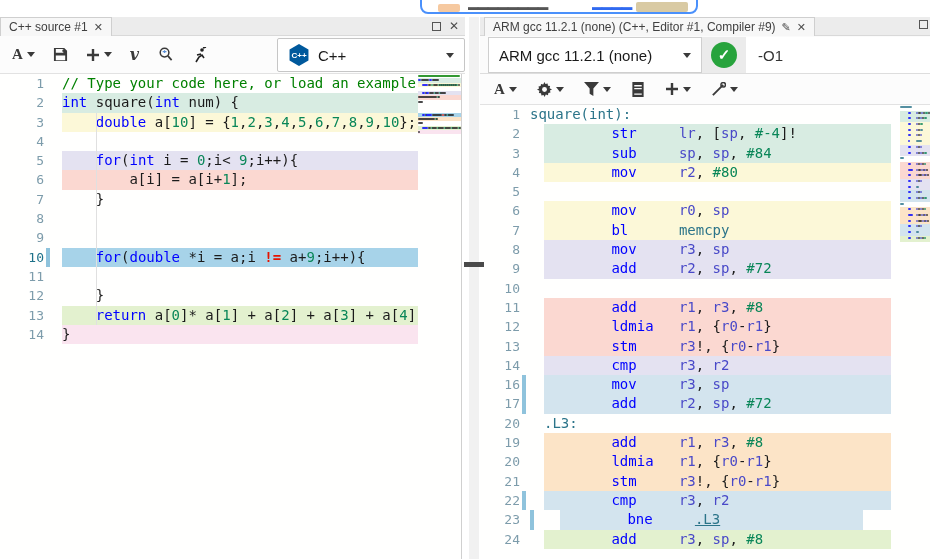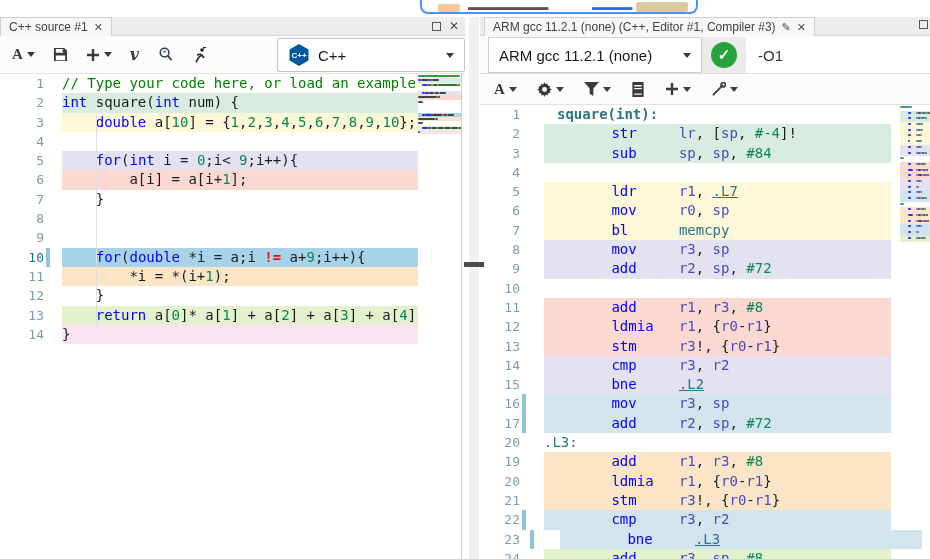--- a/index.html
+++ b/index.html
@@ -112,21 +112,21 @@
       <span class="tab-close">✕</span>
     </div>
     <div class="pane-controls" style="right:6px;">
       <span class="ctl-max"></span>
       <span class="ctl-close">✕</span>
     </div>
   </div>
 
   <div class="tabbar right">
     <div class="tab" style="left:4px;">
-      <span>ARM gcc 11.2.1 (none) (C++, Editor #1, Compiler #3)</span>
+      <span>ARM gcc 11.2.1 (none) (C++, Editor #1, Compiler #9)</span>
       <span class="tab-edit">✎</span>
       <span class="tab-close">✕</span>
     </div>
     <div class="pane-controls" style="right:2px;">
       <span class="ctl-max"></span>
     </div>
   </div>
 
   <div class="toolbar tb-left">
     <span class="tbtn">
@@ -284,23 +284,20 @@
       <div class="row" style="height: 19.3px;">
         <span class="ln active" style="width: 44px; line-height: 19.3px;">10</span>
         <span class="mk on"></span>
         <div class="wrap" style="margin-left: 12px; width: 356px; background: rgb(167, 211, 233);">
           <pre style="line-height: 19.3px;"><span style="color: rgb(27, 27, 27);">    </span><span style="color: rgb(0, 0, 255);">for</span><span style="color: rgb(27, 27, 27);">(</span><span style="color: rgb(0, 0, 255);">double</span><span style="color: rgb(27, 27, 27);"> *i = a;i </span><span style="color: rgb(229, 20, 0); font-weight: bold;">!=</span><span style="color: rgb(27, 27, 27);"> a+</span><span style="color: rgb(9, 134, 88);">9</span><span style="color: rgb(27, 27, 27);">;i++){</span></pre>
         </div>
       </div>
       <div class="row" style="height: 19.3px;">
         <span class="ln" style="width: 44px; line-height: 19.3px;">11</span>
         <span class="mk"></span>
-        <div class="wrap" style="margin-left: 12px; width: 356px; background: rgb(252, 228, 199);">
-          <pre style="line-height: 19.3px;"><span style="color: rgb(27, 27, 27);">        *i = *(i+</span><span style="color: rgb(9, 134, 88);">1</span><span style="color: rgb(27, 27, 27);">);</span></pre>
-        </div>
       </div>
       <div class="row" style="height: 19.3px;">
         <span class="ln" style="width: 44px; line-height: 19.3px;">12</span>
         <span class="mk"></span>
         <div class="wrap" style="margin-left: 12px; width: 356px;">
           <pre style="line-height: 19.3px;"><span style="color: rgb(27, 27, 27);">    }</span></pre>
         </div>
       </div>
       <div class="row" style="height: 19.3px;">
         <span class="ln" style="width: 44px; line-height: 19.3px;">13</span>
@@ -408,48 +405,48 @@
         </div>
         <div class="mini-row" style="height: 4.3px; background: rgb(250, 228, 239);">
           <span class="chip" style="left: 0px; width: 2px; background: rgb(27, 27, 27);"></span>
         </div>
       </div>
     </div>
   <div class="editor" id="asm-editor">
       <div class="row" style="height: 19.3px;">
         <span class="ln" style="width: 40px; line-height: 19.3px;">1</span>
         <span class="mk"></span>
-        <div class="wrap" style="margin-left: 31px; width: 347px; font-weight: bold;">
+        <div class="wrap" style="margin-left: 4px; width: 347px;">
           <pre style="line-height: 19.3px;"><span style="color: rgb(43, 116, 137);">square(int):</span></pre>
         </div>
       </div>
       <div class="row" style="height: 19.3px;">
         <span class="ln" style="width: 40px; line-height: 19.3px;">2</span>
         <span class="mk"></span>
         <div class="wrap" style="margin-left: 18px; width: 347px; background: rgb(216, 236, 226);">
           <pre style="line-height: 19.3px;"><span style="color: rgb(27, 27, 27);">        </span><span style="color: rgb(0, 0, 255);">str</span><span style="color: rgb(27, 27, 27);">     </span><span style="color: rgb(73, 73, 200);">lr</span><span style="color: rgb(27, 27, 27);">, [</span><span style="color: rgb(73, 73, 200);">sp</span><span style="color: rgb(27, 27, 27);">, </span><span style="color: rgb(9, 134, 88);">#-4</span><span style="color: rgb(27, 27, 27);">]!</span></pre>
         </div>
       </div>
       <div class="row" style="height: 19.3px;">
         <span class="ln" style="width: 40px; line-height: 19.3px;">3</span>
         <span class="mk"></span>
         <div class="wrap" style="margin-left: 18px; width: 347px; background: rgb(216, 236, 226);">
           <pre style="line-height: 19.3px;"><span style="color: rgb(27, 27, 27);">        </span><span style="color: rgb(0, 0, 255);">sub</span><span style="color: rgb(27, 27, 27);">     </span><span style="color: rgb(73, 73, 200);">sp</span><span style="color: rgb(27, 27, 27);">, </span><span style="color: rgb(73, 73, 200);">sp</span><span style="color: rgb(27, 27, 27);">, </span><span style="color: rgb(9, 134, 88);">#84</span></pre>
         </div>
       </div>
       <div class="row" style="height: 19.3px;">
         <span class="ln" style="width: 40px; line-height: 19.3px;">4</span>
         <span class="mk"></span>
+        <div class="wrap" style="margin-left: 18px; width: 347px; background: rgb(252, 248, 216);">
+          <pre style="line-height: 19.3px;"><span style="color: rgb(27, 27, 27);">        </span><span style="color: rgb(0, 0, 255);">mov</span><span style="color: rgb(27, 27, 27);">     </span><span style="color: rgb(73, 73, 200);">r2</span><span style="color: rgb(27, 27, 27);">, </span><span style="color: rgb(9, 134, 88);">#80</span></pre>
+        </div>
       </div>
       <div class="row" style="height: 19.3px;">
         <span class="ln" style="width: 40px; line-height: 19.3px;">5</span>
         <span class="mk"></span>
-        <div class="wrap" style="margin-left: 18px; width: 347px; background: rgb(252, 248, 216);">
-          <pre style="line-height: 19.3px;"><span style="color: rgb(27, 27, 27);">        </span><span style="color: rgb(0, 0, 255);">ldr</span><span style="color: rgb(27, 27, 27);">     </span><span style="color: rgb(73, 73, 200);">r1</span><span style="color: rgb(27, 27, 27);">, </span><span style="color: rgb(43, 116, 137); text-decoration: underline;">.L7</span></pre>
-        </div>
       </div>
       <div class="row" style="height: 19.3px;">
         <span class="ln" style="width: 40px; line-height: 19.3px;">6</span>
         <span class="mk"></span>
         <div class="wrap" style="margin-left: 18px; width: 347px; background: rgb(252, 248, 216);">
           <pre style="line-height: 19.3px;"><span style="color: rgb(27, 27, 27);">        </span><span style="color: rgb(0, 0, 255);">mov</span><span style="color: rgb(27, 27, 27);">     </span><span style="color: rgb(73, 73, 200);">r0</span><span style="color: rgb(27, 27, 27);">, </span><span style="color: rgb(73, 73, 200);">sp</span></pre>
         </div>
       </div>
       <div class="row" style="height: 19.3px;">
         <span class="ln" style="width: 40px; line-height: 19.3px;">7</span>
@@ -495,27 +492,20 @@
         <span class="mk"></span>
         <div class="wrap" style="margin-left: 18px; width: 347px; background: rgb(251, 216, 209);">
           <pre style="line-height: 19.3px;"><span style="color: rgb(27, 27, 27);">        </span><span style="color: rgb(0, 0, 255);">stm</span><span style="color: rgb(27, 27, 27);">     </span><span style="color: rgb(73, 73, 200);">r3</span><span style="color: rgb(27, 27, 27);">!, {</span><span style="color: rgb(73, 73, 200);">r0</span><span style="color: rgb(27, 27, 27);">-</span><span style="color: rgb(73, 73, 200);">r1</span><span style="color: rgb(27, 27, 27);">}</span></pre>
         </div>
       </div>
       <div class="row" style="height: 19.3px;">
         <span class="ln" style="width: 40px; line-height: 19.3px;">14</span>
         <span class="mk"></span>
         <div class="wrap" style="margin-left: 18px; width: 347px; background: rgb(228, 226, 241);">
           <pre style="line-height: 19.3px;"><span style="color: rgb(27, 27, 27);">        </span><span style="color: rgb(0, 0, 255);">cmp</span><span style="color: rgb(27, 27, 27);">     </span><span style="color: rgb(73, 73, 200);">r3</span><span style="color: rgb(27, 27, 27);">, </span><span style="color: rgb(73, 73, 200);">r2</span></pre>
-        </div>
-      </div>
-      <div class="row" style="height: 19.3px;">
-        <span class="ln" style="width: 40px; line-height: 19.3px;">15</span>
-        <span class="mk"></span>
-        <div class="wrap" style="margin-left: 18px; width: 347px; background: rgb(228, 226, 241);">
-          <pre style="line-height: 19.3px;"><span style="color: rgb(27, 27, 27);">        </span><span style="color: rgb(0, 0, 255);">bne</span><span style="color: rgb(27, 27, 27);">     </span><span style="color: rgb(43, 116, 137); text-decoration: underline;">.L2</span></pre>
         </div>
       </div>
       <div class="row" style="height: 19.3px;">
         <span class="ln" style="width: 40px; line-height: 19.3px;">16</span>
         <span class="mk on"></span>
         <div class="wrap" style="margin-left: 18px; width: 347px; background: rgb(211, 228, 238);">
           <pre style="line-height: 19.3px;"><span style="color: rgb(27, 27, 27);">        </span><span style="color: rgb(0, 0, 255);">mov</span><span style="color: rgb(27, 27, 27);">     </span><span style="color: rgb(73, 73, 200);">r3</span><span style="color: rgb(27, 27, 27);">, </span><span style="color: rgb(73, 73, 200);">sp</span></pre>
         </div>
       </div>
       <div class="row" style="height: 19.3px;">
@@ -556,21 +546,21 @@
       <div class="row" style="height: 19.3px;">
         <span class="ln" style="width: 40px; line-height: 19.3px;">22</span>
         <span class="mk on"></span>
         <div class="wrap" style="margin-left: 18px; width: 347px; background: rgb(211, 228, 238);">
           <pre style="line-height: 19.3px;"><span style="color: rgb(27, 27, 27);">        </span><span style="color: rgb(0, 0, 255);">cmp</span><span style="color: rgb(27, 27, 27);">     </span><span style="color: rgb(73, 73, 200);">r3</span><span style="color: rgb(27, 27, 27);">, </span><span style="color: rgb(73, 73, 200);">r2</span></pre>
         </div>
       </div>
       <div class="row" style="height: 19.3px; gap: 8px;">
         <span class="ln" style="width: 40px; line-height: 19.3px;">23</span>
         <span class="mk on"></span>
-        <div class="wrap" style="margin-left: 18px; width: 362px; background: rgb(211, 228, 238);">
+        <div class="wrap" style="margin-left: 18px; width: 303px; background: rgb(211, 228, 238);">
           <pre style="line-height: 19.3px;"><span style="color: rgb(27, 27, 27);">        </span><span style="color: rgb(0, 0, 255);">bne</span><span style="color: rgb(27, 27, 27);">     </span><span style="color: rgb(43, 116, 137); text-decoration: underline;">.L3</span></pre>
         </div>
       </div>
       <div class="row" style="height: 19.3px;">
         <span class="ln" style="width: 40px; line-height: 19.3px;">24</span>
         <span class="mk"></span>
         <div class="wrap" style="margin-left: 18px; width: 347px; background: rgb(227, 241, 207);">
           <pre style="line-height: 19.3px;"><span style="color: rgb(27, 27, 27);">        </span><span style="color: rgb(0, 0, 255);">add</span><span style="color: rgb(27, 27, 27);">     </span><span style="color: rgb(73, 73, 200);">r3</span><span style="color: rgb(27, 27, 27);">, </span><span style="color: rgb(73, 73, 200);">sp</span><span style="color: rgb(27, 27, 27);">, </span><span style="color: rgb(9, 134, 88);">#8</span></pre>
         </div>
       </div>

